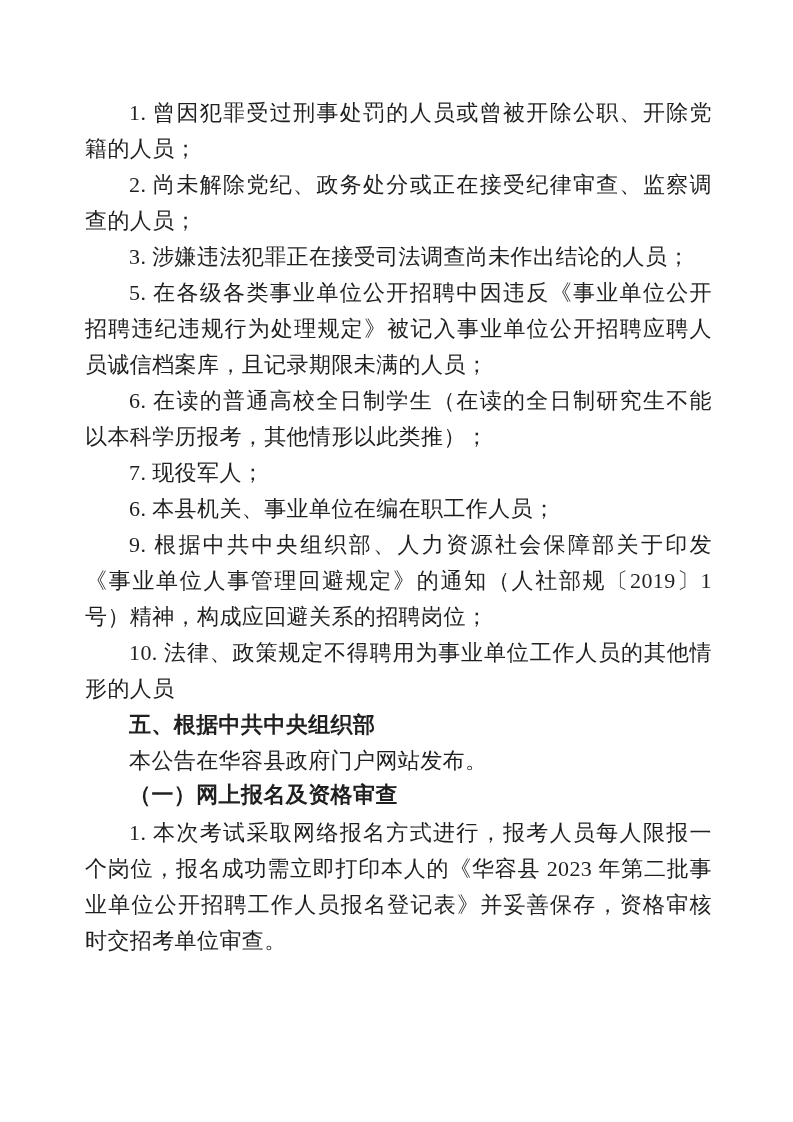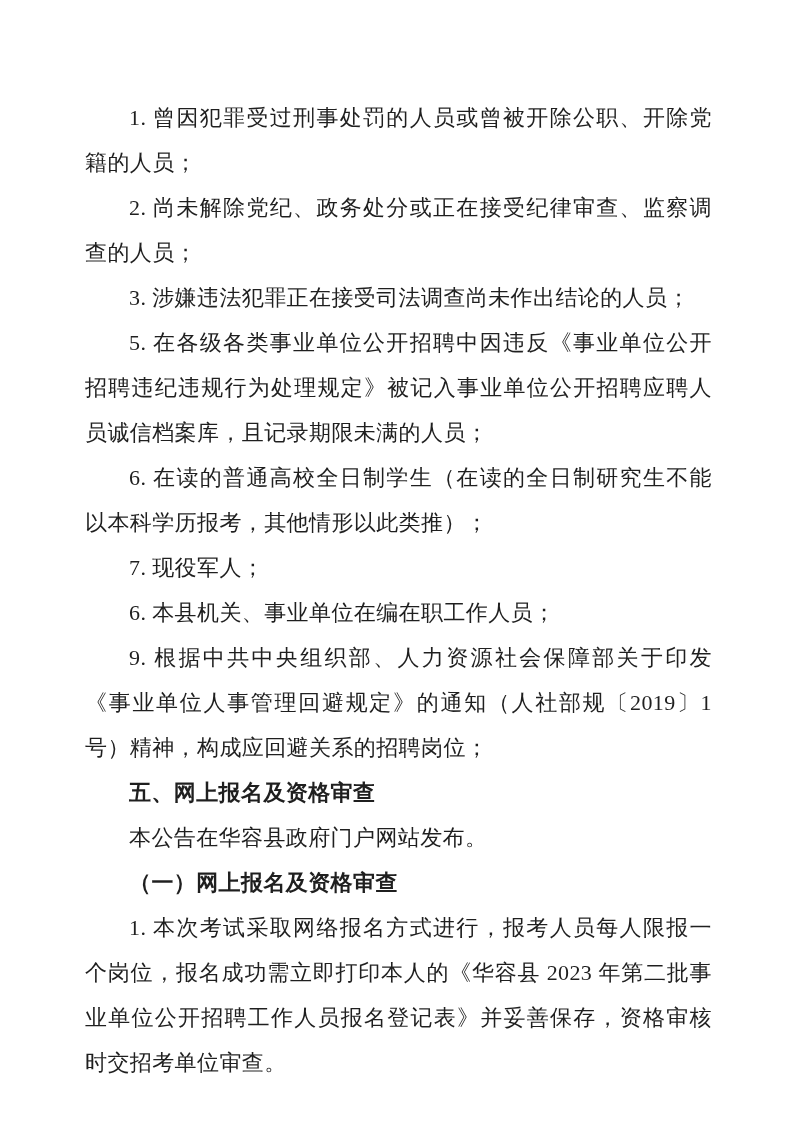--- a/index.html
+++ b/index.html
@@ -13,48 +13,49 @@
     height: 1122px;
     overflow: hidden;
   }
   .page {
     position: absolute;
     left: 85px;
     top: 95px;
     width: 627px;
     font-family: "Liberation Serif", "DejaVu Serif", serif;
     font-size: 22px;
-    line-height: 45px;
+    line-height: 36px;
     letter-spacing: 0.4px;
     color: #1f1f1f;
     text-align: justify;
   }
   .page p {
     margin: 0;
     padding: 0;
     text-indent: 2em;
   }
   p.heading1 {
     font-weight: bold;
     font-family: "Liberation Sans", "DejaVu Sans", sans-serif;
   }
   p.heading2 {
     font-weight: bold;
-    font-family: Liberation Sans, sans-serif;
+    font-family: Liberation Mono, monospace;
   }
 </style>
 </head>
 <body>
 
 <div class="page">
   <p class="body">1. 曾因犯罪受过刑事处罚的人员或曾被开除公职、开除党籍的人员；</p>
   <p class="body">2. 尚未解除党纪、政务处分或正在接受纪律审查、监察调查的人员；</p>
   <p class="body">3. 涉嫌违法犯罪正在接受司法调查尚未作出结论的人员；</p>
   <p class="body">5. 在各级各类事业单位公开招聘中因违反《事业单位公开招聘违纪违规行为处理规定》被记入事业单位公开招聘应聘人员诚信档案库，且记录期限未满的人员；</p>
   <p class="body">6. 在读的普通高校全日制学生（在读的全日制研究生不能以本科学历报考，其他情形以此类推）；</p>
   <p class="body">7. 现役军人；</p>
   <p class="body">6. 本县机关、事业单位在编在职工作人员；</p>
   <p class="body">9. 根据中共中央组织部、人力资源社会保障部关于印发《事业单位人事管理回避规定》的通知（人社部规〔2019〕1 号）精神，构成应回避关系的招聘岗位；</p>
-  <p class="heading1">五、网上报名及资格审查</p>
+  <p class="body">10. 法律、政策规定不得聘用为事业单位工作人员的其他情形的人员</p>
+  <p class="heading1">五、根据中共中央组织部</p>
   <p class="body">本公告在华容县政府门户网站发布。</p>
   <p class="heading2">（一）网上报名及资格审查</p>
   <p class="body">1. 本次考试采取网络报名方式进行，报考人员每人限报一个岗位，报名成功需立即打印本人的《华容县 2023 年第二批事业单位公开招聘工作人员报名登记表》并妥善保存，资格审核时交招考单位审查。</p>
 </div>
 
 </body></html>

